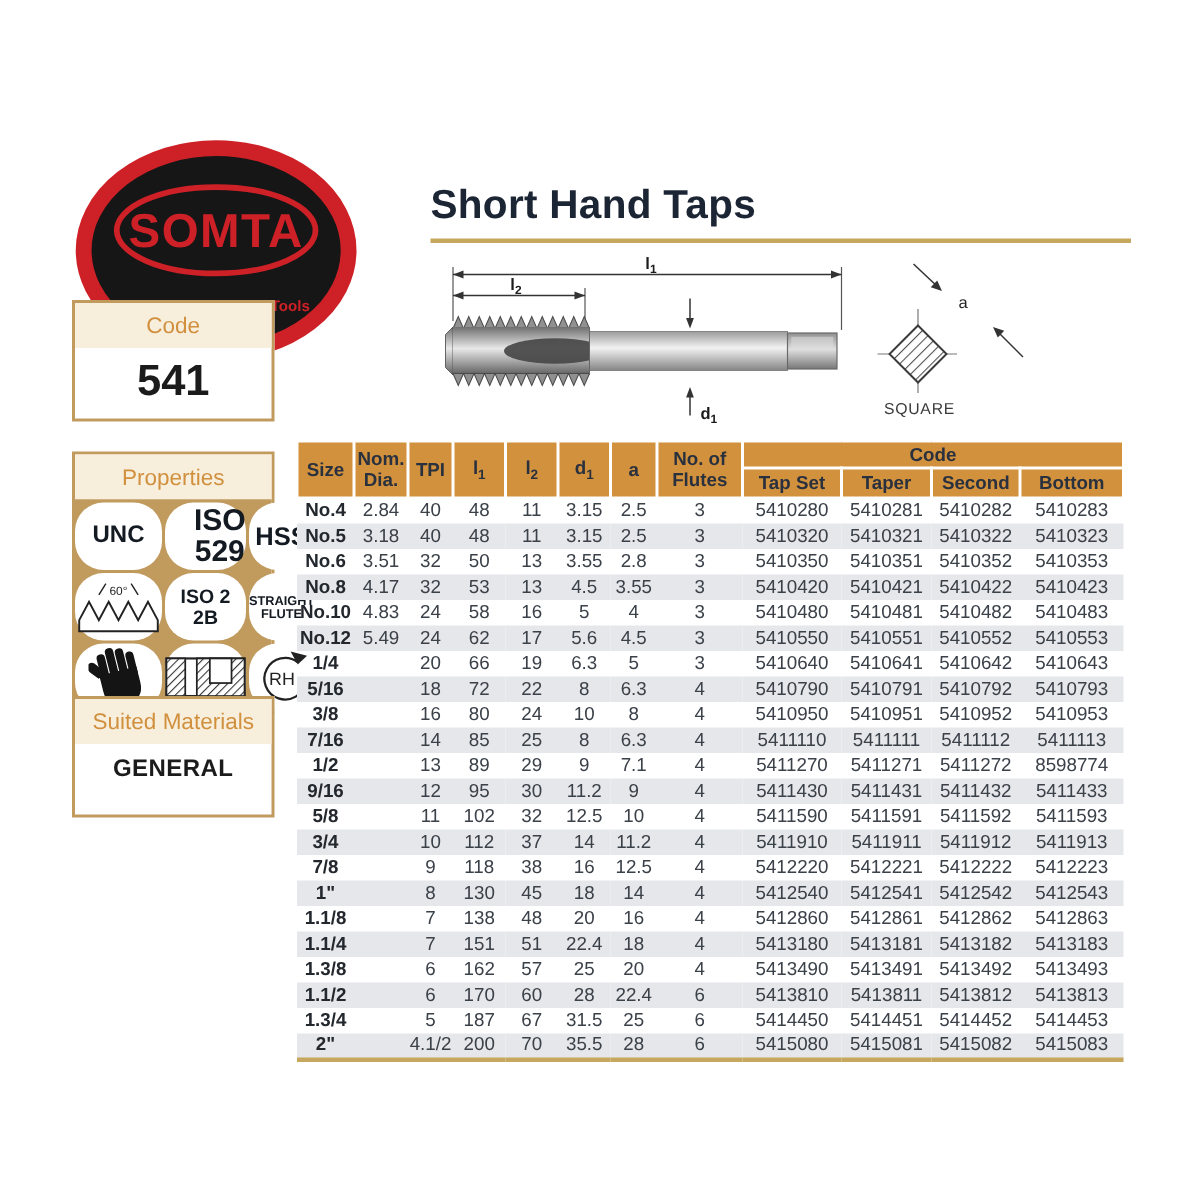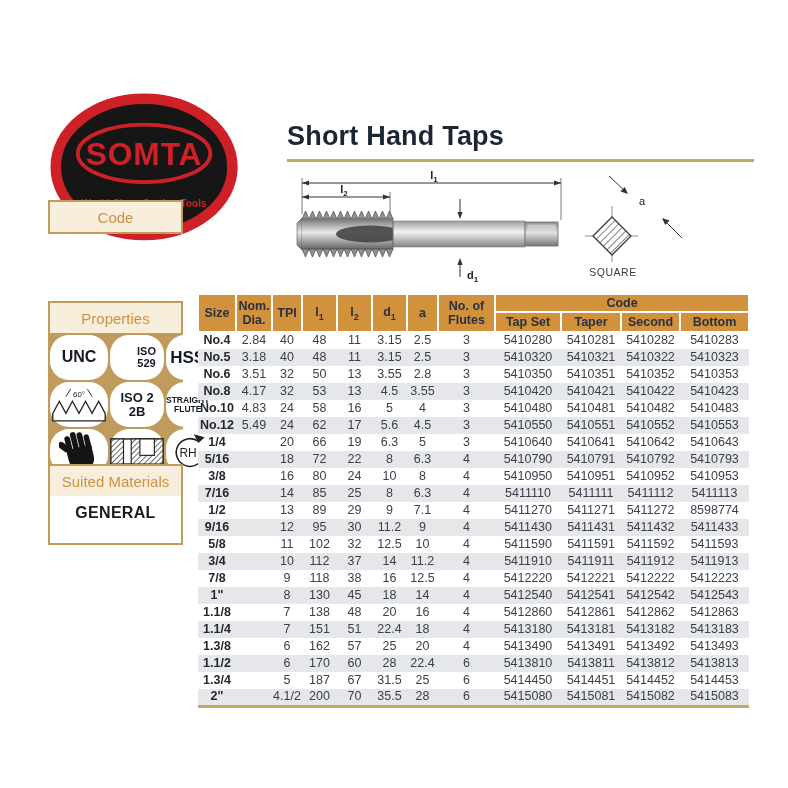--- a/index.html
+++ b/index.html
@@ -24,21 +24,21 @@
                 padding:7px 0 6px 0; }
   .code-box { top:200px; }
   .code-value { text-align:center; font-size:29px; font-weight:bold; color:#1b1b1b; padding:6px 0 8px 0; }
 
   .props-box { top:301px; }
   .props-grid { display:grid; grid-template-columns:1fr 1.08fr 1fr; gap:2px;
                 background:#c19a5e; border-top:2px solid #c19a5e; }
   .pcell { background:#fff; height:45px; display:flex; flex-direction:column;
            align-items:center; justify-content:center; text-align:left; line-height:1.02;border-radius:19px; }
   .p-unc { font-size:16px; font-weight:bold; color:#141a22; }
-  .p-iso529 { font-size:11px; font-weight:bold; color:#141a22;padding-left:19px; }
+  .p-iso529 { font-size:20px; font-weight:bold; color:#141a22;padding-left:19px; }
   .p-hss { font-size:17px; font-weight:bold; color:#141a22; }
   .p-iso2 { font-size:13px; font-weight:bold; color:#141a22; }
   .p-flute { font-size:8.5px; font-weight:bold; color:#141a22; }
 
   .materials-box { top:464px; }
   .material-value { text-align:center; font-size:16px; font-weight:bold; color:#1b1b1b;
                     padding:8px 0 21px 0; letter-spacing:0.3px; }
 
   
   .spec-table { position:absolute; left:197px; top:293px; width:551px;
@@ -148,20 +148,21 @@
     <line x1="27" y1="8" x2="44" y2="24" stroke="#333" stroke-width="1"></line>
     <polygon points="46,26 38.5,23.5 42.8,19" fill="#333"></polygon>
     <line x1="100" y1="70" x2="82" y2="52" stroke="#333" stroke-width="1"></line>
     <polygon points="80,50 87.5,52.5 83.2,57" fill="#333"></polygon>
     <text x="57" y="37" font-size="11" fill="#222">a</text>
     <text x="31" y="108" text-anchor="middle" font-size="10.5" letter-spacing="0.5" fill="#3a3a3a">SQUARE</text>
   </svg>
 
   <div class="box code-box">
     <div class="box-header">Code</div>
+    <div class="code-value">541</div>
   </div>
 
   <div class="box props-box">
     <div class="box-header">Properties</div>
     <div class="props-grid">
       <div class="pcell p-unc">UNC</div>
       <div class="pcell p-iso529">
         <span>ISO</span>
         <span>529</span>
       </div>

